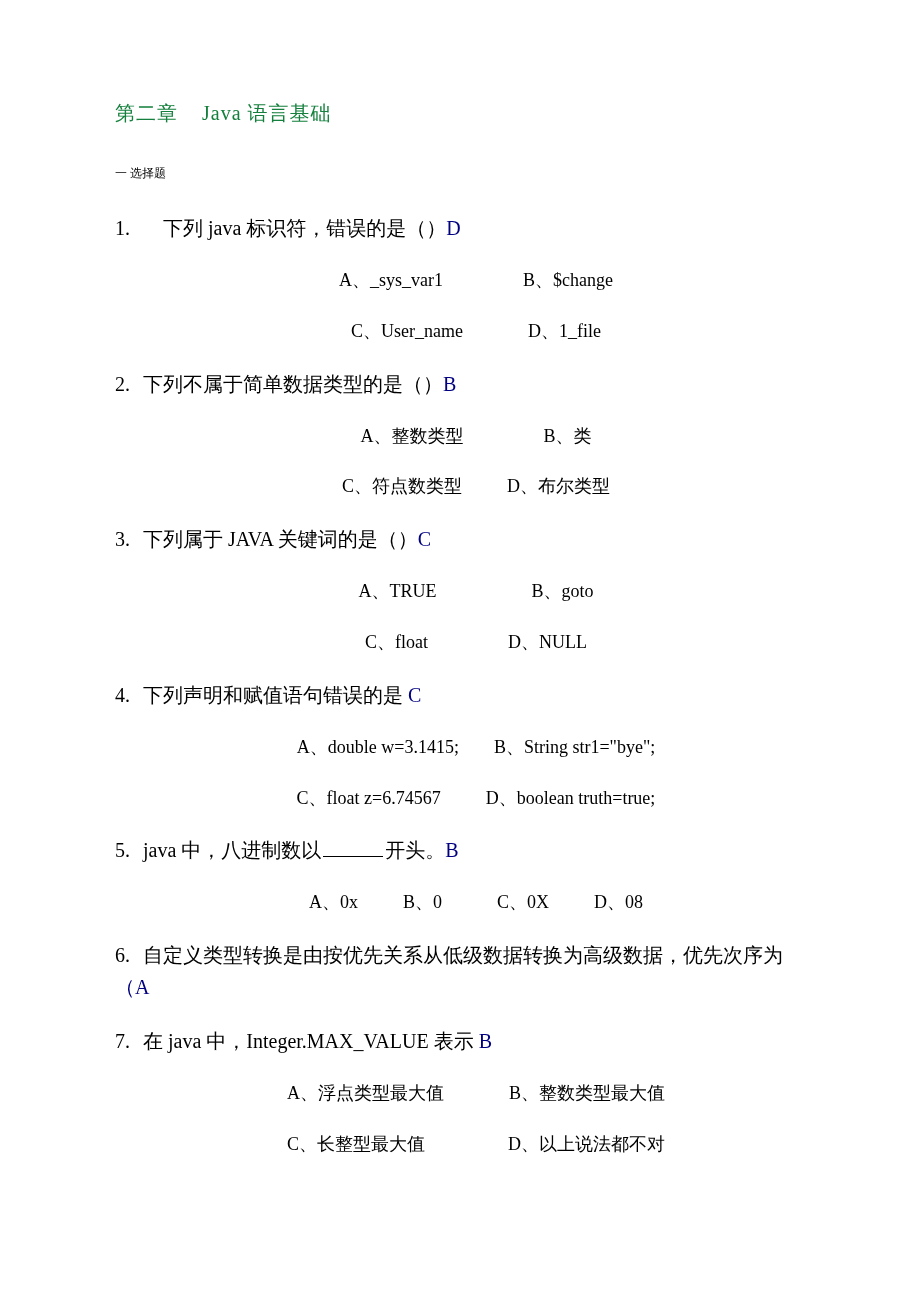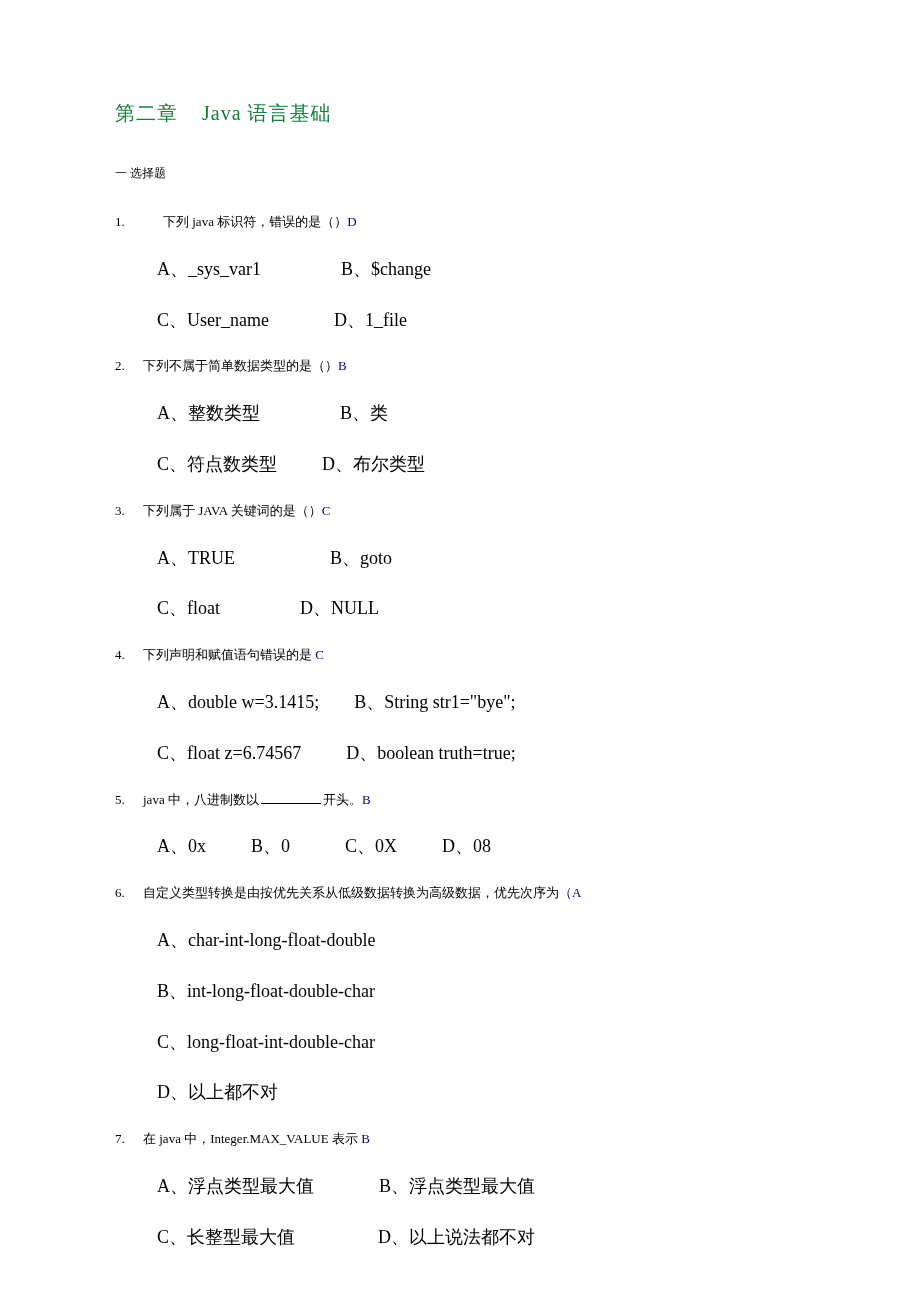--- a/index.html
+++ b/index.html
@@ -21,40 +21,41 @@
     .section-header {
       color: #000000;
       font-size: 12px;
       margin-bottom: 30px;
     }
     .question {
       margin-bottom: 14px;
     }
     .q-line {
       color: #000000;
-      font-size: 13px;
+      font-size: 20px;
       line-height: 1.6;
       margin-bottom: 22px;
     }
     .q-num {
       display: inline-block;
       min-width: 28px;
     }
     .answer-letter {
       color: #000080;
     }
     .options {
       padding-left: 42px;
       margin-bottom: 22px;
     }
     .opt-row {
       color: #000000;
       font-size: 18px;
       line-height: 1.6;
       margin-bottom: 22px;
+      text-align: center;
     }
     .opt-item {
       display: inline-block;
       margin-right: 10px;
     }
     .spacer-w { display: inline-block; }
     .blank-line {
       display: inline-block;
       border-bottom: 1px solid #000;
       width: 60px;
@@ -100,27 +101,21 @@
       </div>
     </div>
     <div class="question">
       <div class="q-line"><span class="q-num">5.</span><span>java 中，八进制数以</span><span class="blank-line"></span><span>开头。</span><span class="answer-letter">B</span></div>
       <div class="options">
         <div class="opt-row" style="margin-bottom: 12px;"><span class="opt-item">A、0x</span><span class="spacer-w" style="width: 35px;"></span><span class="opt-item">B、0</span><span class="spacer-w" style="width: 45px;"></span><span class="opt-item">C、0X</span><span class="spacer-w" style="width: 35px;"></span><span class="opt-item">D、08</span></div>
       </div>
     </div>
     <div class="question">
       <div class="q-line"><span class="q-num">6.</span><span>自定义类型转换是由按优先关系从低级数据转换为高级数据，优先次序为</span><span class="paren">（</span><span class="answer-letter">A</span></div>
-      <div class="options">
-        <div class="opt-row"><span class="opt-item">A、char-int-long-float-double</span></div>
-        <div class="opt-row"><span class="opt-item">B、int-long-float-double-char</span></div>
-        <div class="opt-row"><span class="opt-item">C、long-float-int-double-char</span></div>
-        <div class="opt-row" style="margin-bottom: 0px;"><span class="opt-item">D、以上都不对</span></div>
-      </div>
     </div>
     <div class="question">
       <div class="q-line"><span class="q-num">7.</span><span>在 java 中，Integer.MAX_VALUE 表示 </span><span class="answer-letter">B</span></div>
       <div class="options">
-        <div class="opt-row"><span class="opt-item">A、浮点类型最大值</span><span class="spacer-w" style="width: 55px;"></span><span class="opt-item">B、浮点类型最大值</span></div>
+        <div class="opt-row"><span class="opt-item">A、浮点类型最大值</span><span class="spacer-w" style="width: 55px;"></span><span class="opt-item">B、整数类型最大值</span></div>
         <div class="opt-row" style="margin-bottom: 0px;"><span class="opt-item">C、长整型最大值</span><span class="spacer-w" style="width: 73px;"></span><span class="opt-item">D、以上说法都不对</span></div>
       </div>
     </div>
   </div>
 
 </body></html>

